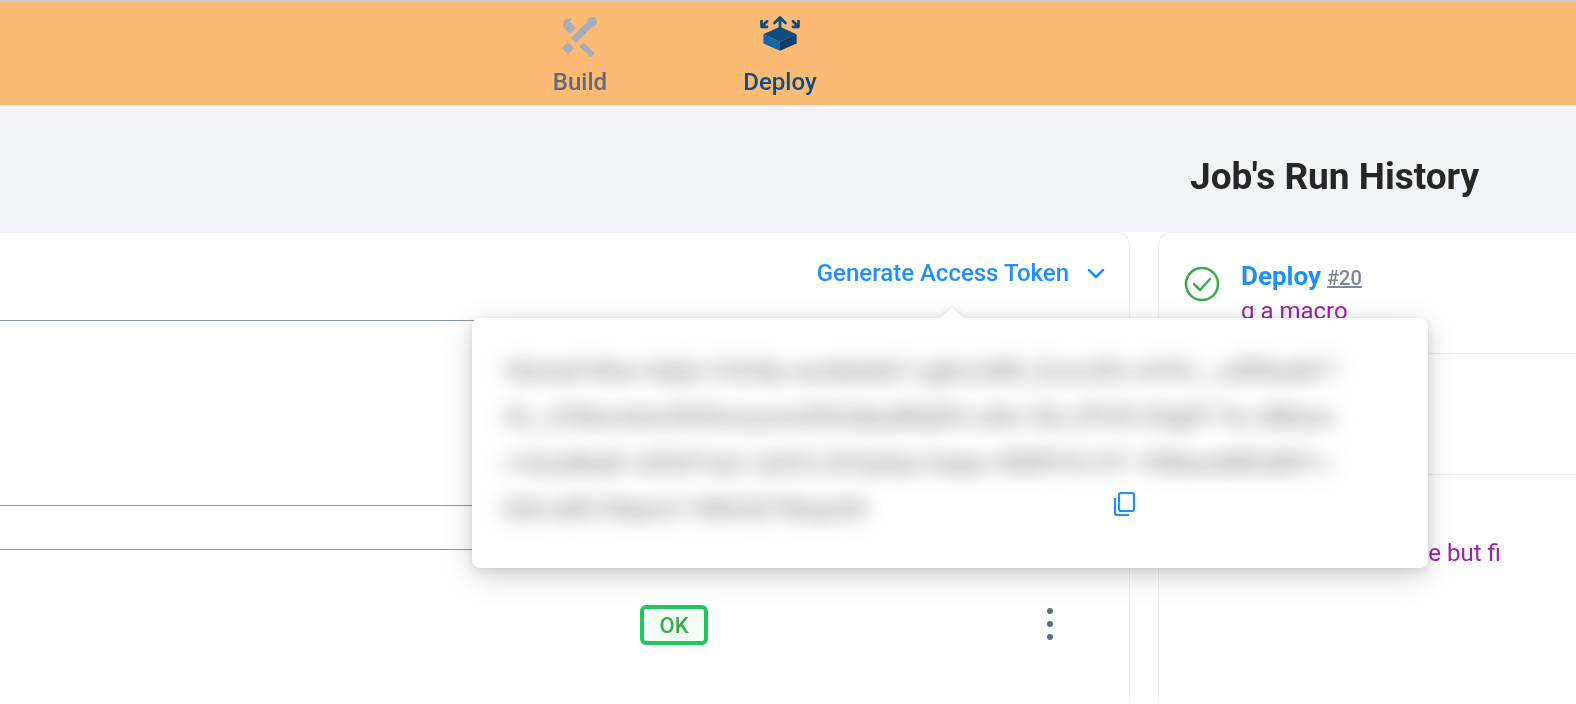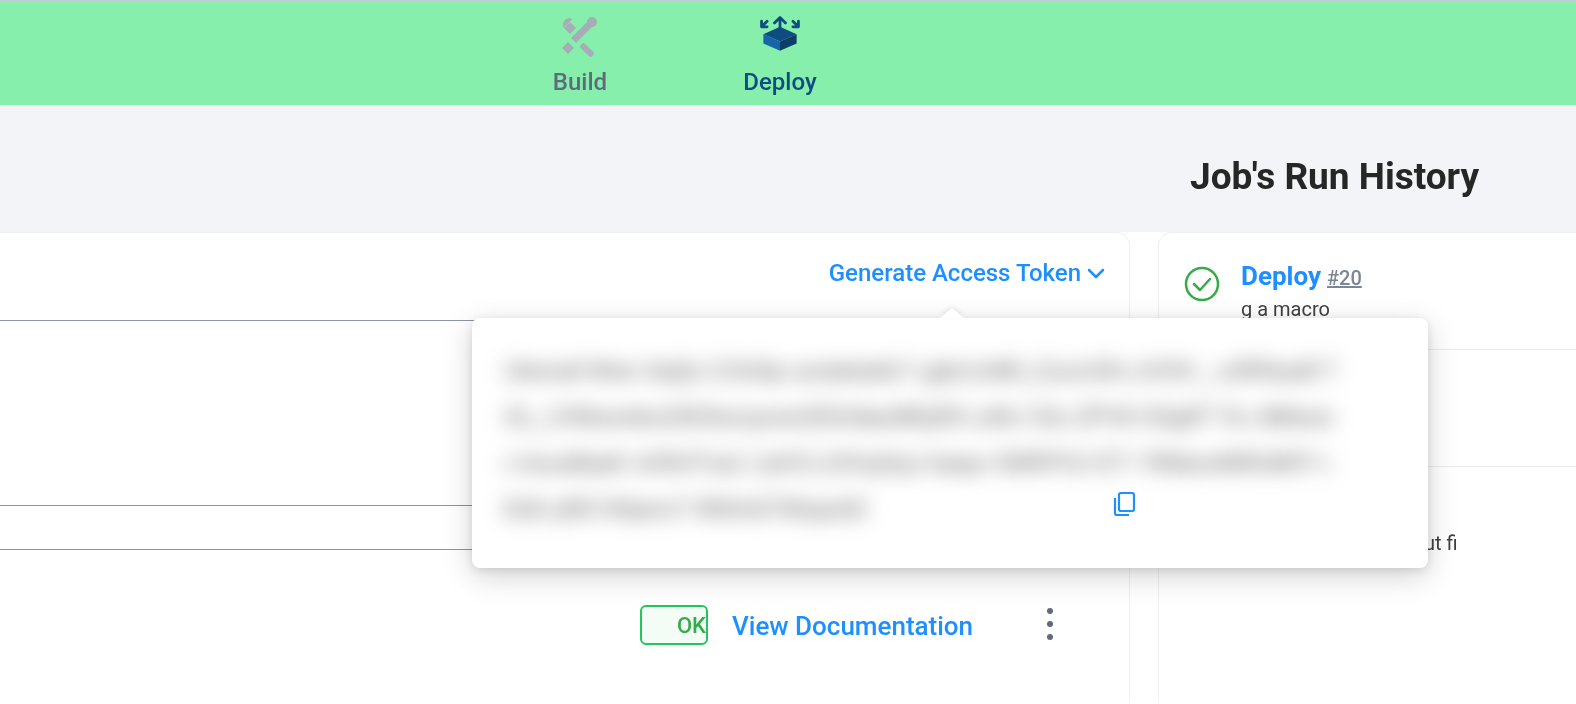--- a/index.html
+++ b/index.html
@@ -22,21 +22,21 @@
       right: 0;
       height: 2px;
       background: #c5cbd3;
     }
     .tabs {
       position: absolute;
       top: 2px;
       left: 0;
       right: 0;
       height: 103px;
-      background: #86efac;
+      background: #fdba74;
       display: flex;
       align-items: center;
       padding-left: 480px;
     }
     .tab {
       display: flex;
       flex-direction: column;
       align-items: center;
       width: 200px;
       cursor: pointer;
@@ -86,21 +86,21 @@
       border-top-right-radius: 14px;
       border-top: 1px solid #eef0f3;
       border-right: 1px solid #eef0f3;
     }
     .generate-token {
       position: absolute;
       top: 26px;
       right: 22px;
       display: flex;
       align-items: center;
-      gap: 4px;
+      gap: 16px;
       color: #1e8fff;
       font-size: 24px;
       font-weight: 500;
       cursor: pointer;
     }
     .chevron {
       display: inline-flex;
       align-items: center;
     }
     .hr-line {
@@ -112,29 +112,29 @@
     }
     .hr1 { top: 87px; width: 1090px; }
     .hr2 { top: 272px; right: 0; width: 1130px; }
     .hr3 { top: 316px; right: 0; width: 1130px; }
     .ok-button {
       position: absolute;
       top: 372px;
       left: 640px;
       width: 68px;
       height: 40px;
-      border: 2px solid #22c55e;
+      border: 4px solid #22c55e;
       border-radius: 6px;
       background: #f3fcf5;
       color: #37ab4a;
       font-size: 22px;
       font-weight: 500;
       display: flex;
       align-items: center;
-      justify-content: flex-end;
+      justify-content: center;
       cursor: pointer;
     }
     .view-docs {
       position: absolute;
       top: 378px;
       left: 732px;
       color: #1e8fff;
       font-size: 26px;
       font-weight: 500;
       cursor: pointer;
@@ -246,22 +246,22 @@
       font-size: 26px;
       font-weight: 700;
     }
     .history-num {
       color: #7b8594;
       font-size: 20px;
       font-weight: 500;
       text-decoration: underline;
     }
     .history-commit {
-      color: #404040;
-      font-size: 20px;
+      color: #a21caf;
+      font-size: 24px;
       white-space: nowrap;
       overflow: hidden;
     }
   </style>
 </head>
 <body>
 
 <div class="top-border"></div>
 
 <div class="tabs">
@@ -305,21 +305,20 @@
         </svg>
     </span>
   </div>
   <div class="hr-line hr1"></div>
   <div class="hr-line hr2"></div>
   <div class="hr-line hr3"></div>
 
   <div class="ok-button">
     <span>OK</span>
   </div>
-  <div class="view-docs">View Documentation</div>
   <div class="kebab">
     <span></span>
     <span></span>
     <span></span>
   </div>
 </div>
 
 <div class="right-panel">
   <div class="history-item">
     <div class="status-circle">

